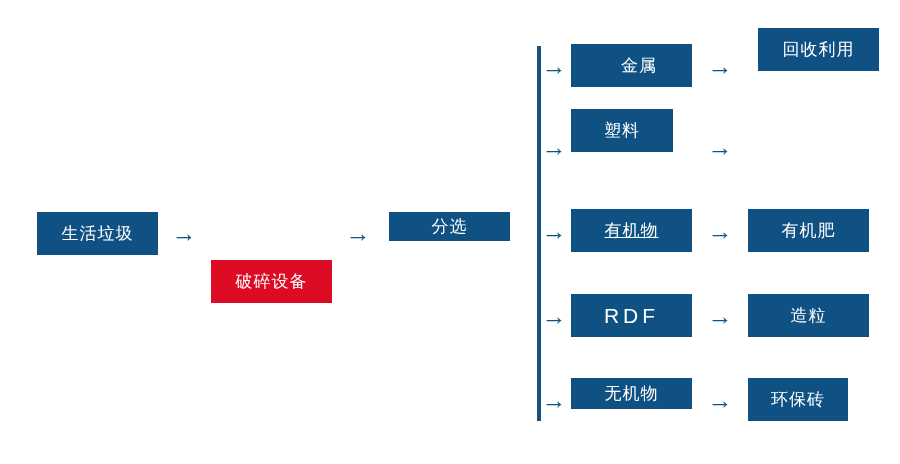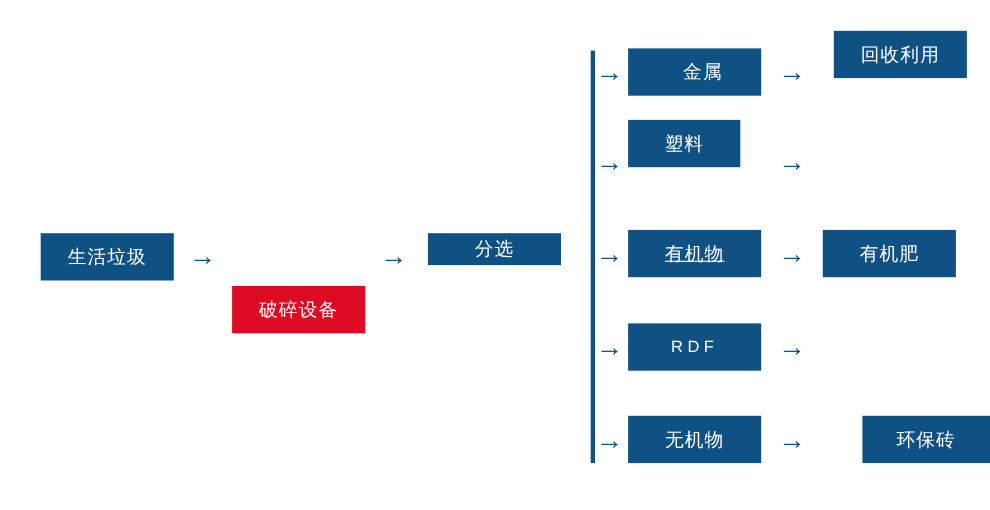--- a/index.html
+++ b/index.html
@@ -24,21 +24,21 @@
     justify-content: center;
     color: #ffffff;
     font-size: 17px;
     line-height: 1;
     letter-spacing: 1px;
     white-space: nowrap;
     box-sizing: border-box;
   }
   .node.blue { background: #0f5183; }
   .node.red  { background: #dc0a23; }
-  .node.latin { letter-spacing: 4px; font-size: 15px; }
+  .node.latin { letter-spacing: 4px; font-size: 21px; }
 
   .arrow {
     position: absolute;
     color: #12547f;
     font-size: 25px;
     line-height: 1;
     font-weight: bold;
     display: flex;
     align-items: center;
     justify-content: center;
@@ -77,19 +77,20 @@
   <div class="arrow" style="left:696px; top:132px; width:48px; height:30px;">→</div>
 
   <div class="arrow" style="left:537px; top:216px; width:34px; height:30px;">→</div>
   <div class="node blue" style="left:571px; top:209px; width:121px; height:43px;text-decoration:underline;">有机物</div>
   <div class="arrow" style="left:696px; top:216px; width:48px; height:30px;">→</div>
   <div class="node blue" style="left:748px; top:209px; width:121px; height:43px;">有机肥</div>
 
   <div class="arrow" style="left:537px; top:301px; width:34px; height:30px;">→</div>
   <div class="node blue latin" style="left:571px; top:294px; width:121px; height:43px;">RDF</div>
   <div class="arrow" style="left:696px; top:301px; width:48px; height:30px;">→</div>
+  <div class="node blue" style="left:748px; top:294px; width:121px; height:43px;">造粒</div>
 
   <div class="arrow" style="left:537px; top:385px; width:34px; height:30px;">→</div>
-  <div class="node blue" style="left:571px; top:378px; width:121px; height:43px;">无机物</div>
+  <div class="node blue" style="left:571px; top:378px; width:121px; height:31px;">无机物</div>
   <div class="arrow" style="left:696px; top:385px; width:48px; height:30px;">→</div>
-  <div class="node blue" style="left:784px; top:378px; width:116px; height:43px;">环保砖</div>
+  <div class="node blue" style="left:748px; top:378px; width:100px; height:43px;">环保砖</div>
 
 </div>
 
 </body></html>

